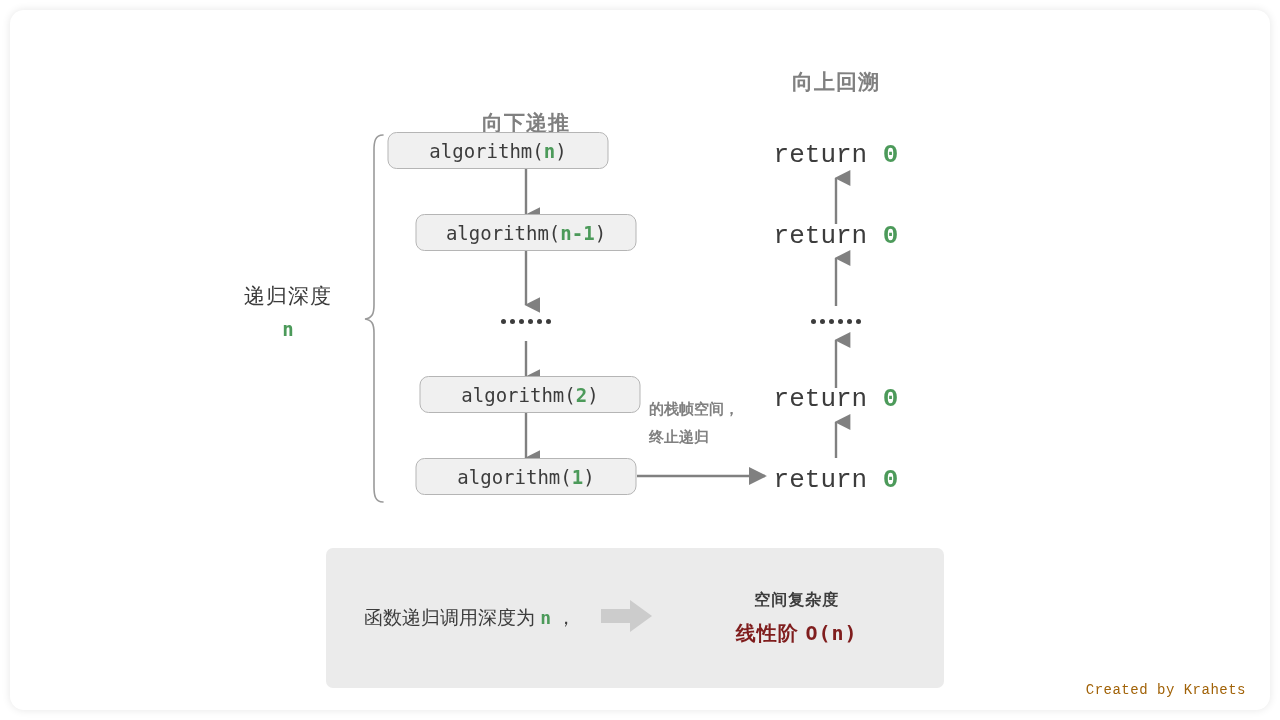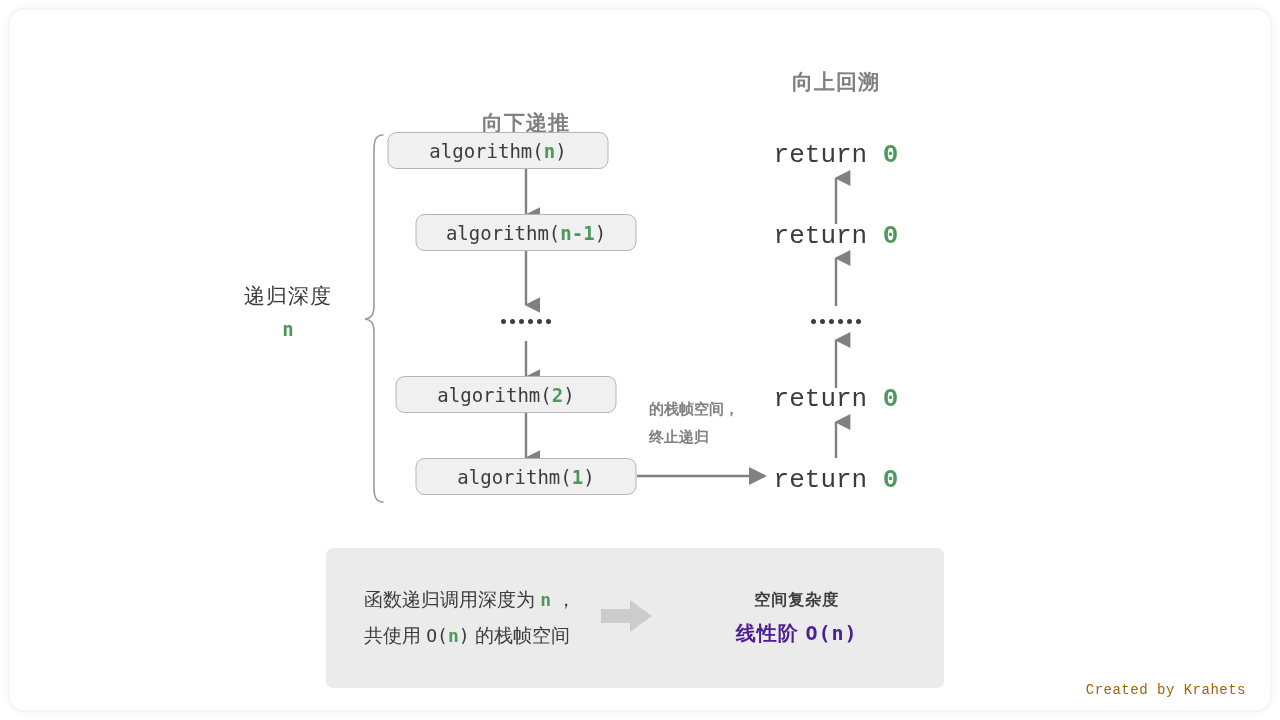--- a/index.html
+++ b/index.html
@@ -171,21 +171,21 @@
     font-size: 16px;
     font-weight: bold;
     color: #3c3c3c;
     letter-spacing: 1px;
   }
   #summary .right .r2 {
     display: block;
     margin-top: 9px;
     font-size: 20px;
     font-weight: bold;
-    color: #4c1d95;
+    color: #7f1d1d;
     letter-spacing: 1px;
   }
   #summary .right .r2 .mono {
     font-family: "DejaVu Sans Mono", "Liberation Mono", monospace;
   }
 
   
   #credit {
     position: absolute;
     right: 24px;
@@ -254,21 +254,21 @@
 
   <div class="dots" style="left:516px; top:309px;">
     <i></i>
       <i></i>
       <i></i>
       <i></i>
       <i></i>
       <i></i>
   </div>
 
-  <div class="call-box" style="left:496px; top:366px;">
+  <div class="call-box" style="left:520px; top:366px;">
     <span class="code"><span>algorithm(</span><span class="arg">2</span><span>)</span></span>
   </div>
 
   <div class="call-box" style="left:516px; top:448px;">
     <span class="code"><span>algorithm(</span><span class="arg">1</span><span>)</span></span>
   </div>
 
   <div class="ret" style="left:826px; top:130px;"><span>return </span><span class="zero">0</span></div>
 
   <div class="ret" style="left:826px; top:211px;"><span>return </span><span class="zero">0</span></div>
@@ -287,21 +287,20 @@
   <div class="ret" style="left:826px; top:455px;"><span>return </span><span class="zero">0</span></div>
 
   <div class="trigger-note" style="left:639px; top:385px;">
     <div>的栈帧空间，</div>
     <div>终止递归</div>
   </div>
 
   <div id="summary">
     <div class="left">
       <div><span>函数递归调用深度为 </span><span class="g">n</span><span> ，</span></div>
-      <div><span>共使用 </span><span class="mono">O(</span><span class="g">n</span><span class="mono">)</span><span> 的栈帧空间</span></div>
     </div>
 
     <div class="mid">
       <svg width="52" height="34" viewBox="0 0 52 34" aria-hidden="true">
         <path d="M0,10 L29,10 L29,1 L51,17 L29,33 L29,24 L0,24 Z" fill="#cccccc"></path>
       </svg>
     </div>
 
     <div class="right">
       <span class="r1">空间复杂度</span>

